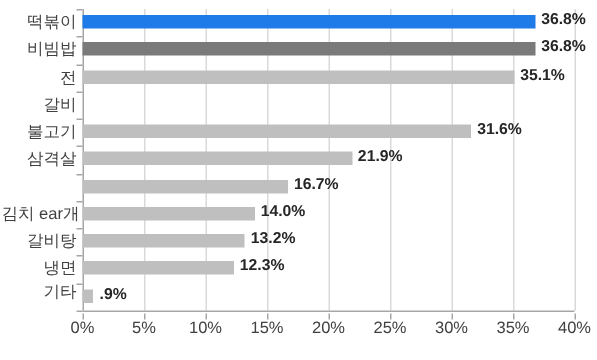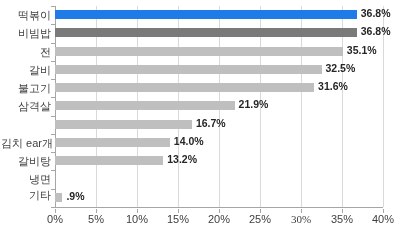--- a/index.html
+++ b/index.html
@@ -175,43 +175,43 @@
         <div class="bar-value" style="left: 305.76px;">36.8%</div>
       </div>
       <div class="row" style="top: 18.2727px;">
         <div class="bar secondary" style="width: 301.76px; background: rgb(122, 122, 122);"></div>
         <div class="bar-value" style="left: 305.76px;">36.8%</div>
       </div>
       <div class="row" style="top: 36.5455px;">
         <div class="bar" style="width: 287.82px; background: rgb(191, 191, 191);"></div>
         <div class="bar-value" style="left: 291.82px;">35.1%</div>
       </div>
-      <div class="row" style="top: 54.8182px;">
-        <div class="bar" style="width: 266.5px; background: rgb(191, 191, 191);"></div>
-        <div class="bar-value" style="left: 270.5px;">32.5%</div>
-      </div>
       <div class="row" style="top: 73.0909px;">
         <div class="bar" style="width: 259.12px; background: rgb(191, 191, 191);"></div>
         <div class="bar-value" style="left: 263.12px;">31.6%</div>
       </div>
       <div class="row" style="top: 91.3636px;">
         <div class="bar" style="width: 179.58px; background: rgb(191, 191, 191);"></div>
         <div class="bar-value" style="left: 183.58px;">21.9%</div>
       </div>
       <div class="row" style="top: 109.636px;">
         <div class="bar" style="width: 136.94px; background: rgb(191, 191, 191);"></div>
         <div class="bar-value" style="left: 140.94px;">16.7%</div>
       </div>
       <div class="row" style="top: 127.909px;">
         <div class="bar" style="width: 114.8px; background: rgb(191, 191, 191);"></div>
         <div class="bar-value" style="left: 118.8px;">14.0%</div>
       </div>
       <div class="row" style="top: 146.182px;">
         <div class="bar" style="width: 108.24px; background: rgb(191, 191, 191);"></div>
         <div class="bar-value" style="left: 112.24px;">13.2%</div>
+      </div>
+      <div class="row" style="top: 164.455px;">
+        <div class="bar" style="width: 100.86px; background: rgb(191, 191, 191);"></div>
+        <div class="bar-value" style="left: 104.86px;">12.3%</div>
       </div>
       <div class="row" style="top: 182.727px;">
         <div class="bar" style="width: 7.38px; background: rgb(191, 191, 191);"></div>
         <div class="bar-value" style="left: 11.38px;">.9%</div>
       </div>
     </div>
 
   <div id="baseline"></div>
 
   <div id="x-axis-labels">
@@ -221,20 +221,20 @@
       <div class="x-tick" style="left: 41px;">5%</div>
       <div class="x-tick-mark" style="left: 82px;"></div>
       <div class="x-tick" style="left: 82px;">10%</div>
       <div class="x-tick-mark" style="left: 123px;"></div>
       <div class="x-tick" style="left: 123px;">15%</div>
       <div class="x-tick-mark" style="left: 164px;"></div>
       <div class="x-tick" style="left: 164px;">20%</div>
       <div class="x-tick-mark" style="left: 205px;"></div>
       <div class="x-tick" style="left: 205px;">25%</div>
       <div class="x-tick-mark" style="left: 246px;"></div>
-      <div class="x-tick" style="left: 246px; font-family: Liberation Serif, serif;">30%</div>
+      <div class="x-tick" style="left: 246px;">30%</div>
       <div class="x-tick-mark" style="left: 287px;"></div>
       <div class="x-tick" style="left: 287px;">35%</div>
       <div class="x-tick-mark" style="left: 328px;"></div>
       <div class="x-tick" style="left: 328px;">40%</div>
     </div>
 
 </div>
 
 </body></html>

